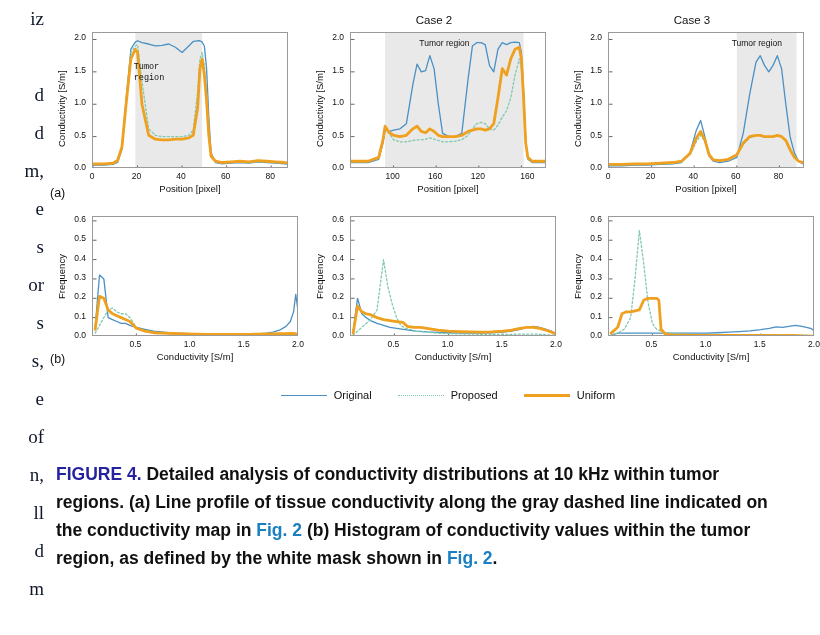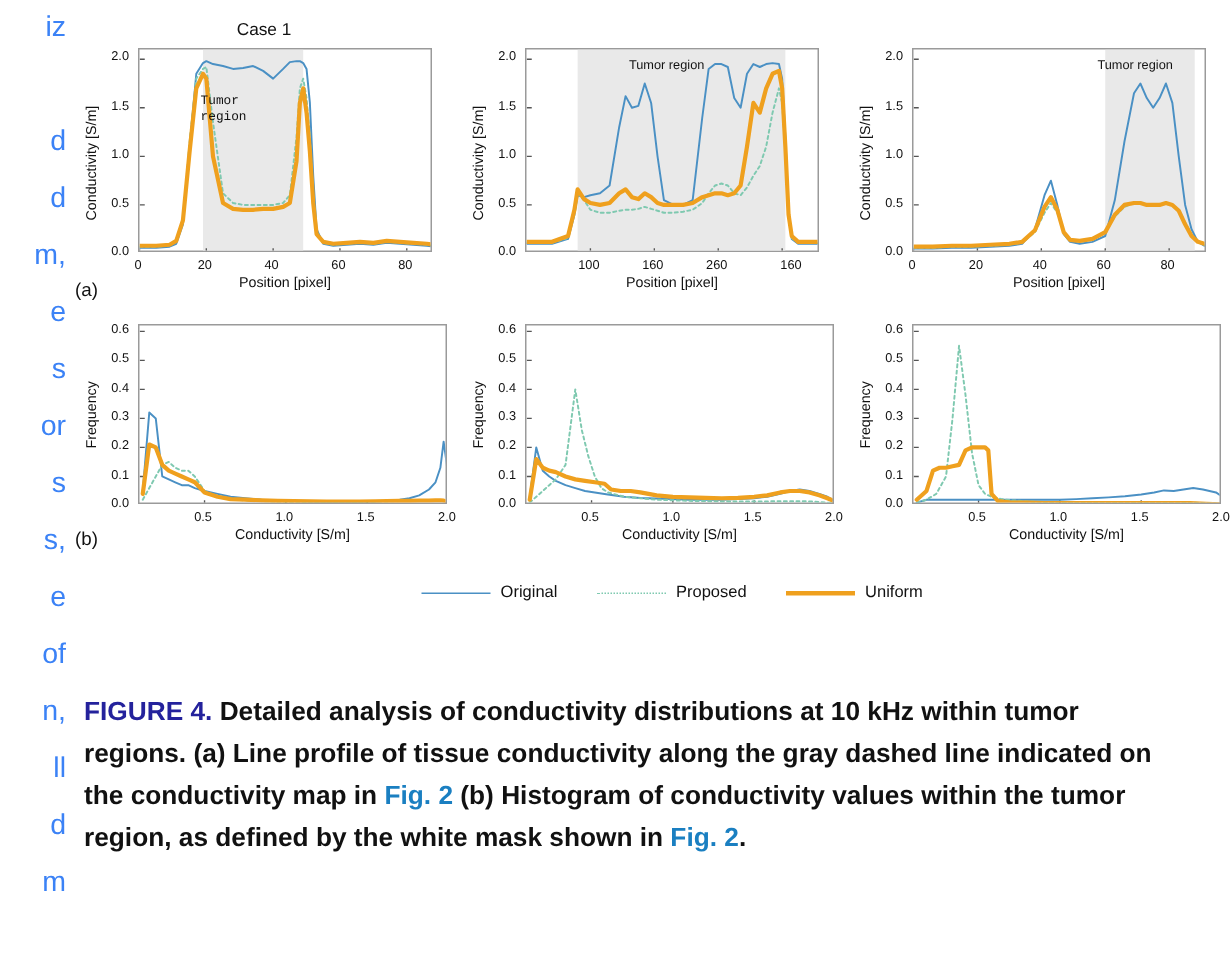--- a/index.html
+++ b/index.html
@@ -4,22 +4,22 @@
 <style>
   html,body{margin:0;padding:0;}
   body{
     width:820px;height:635px;background:#ffffff;overflow:hidden;
     font-family:"Liberation Sans", sans-serif;
     position:relative;
   }
   
   .side-text{
     position:absolute;left:0;top:0;width:46px;height:635px;
-    font-family:Liberation Sans, sans-serif;
-    font-size:19px;line-height:38px;color:#3b82f6;
+    font-family:Liberation Serif, serif;
+    font-size:19px;line-height:38px;color:#0f172a;
     text-align:right;padding-right:2px;box-sizing:border-box;
     overflow:hidden;
   }
   .side-text div{height:38px;}
 
   
   #figure{position:absolute;left:48px;top:14px;width:770px;height:410px;}
 
   .row{position:absolute;left:0;width:770px;}
   #rowA{top:0;height:185px;}
@@ -94,21 +94,20 @@
     <div>n,</div>
     <div>ll</div>
     <div>d</div>
     <div>m</div>
   </div>
 
 <div id="figure">
 
   <div class="row" id="rowA">
       <div class="panel" style="left: 0px; top: 0px; width: 256px; height: 186px;">
-        <div class="title" style="top: 0px; left: 0px; width: 256px;">Case 1</div>
         <div class="plot" style="left: 44px; top: 18px; width: 196px; height: 136px;">
           <svg width="196" height="136">
             <rect x="42.31818181818182" y="0" width="66.81818181818181" height="136" fill="#e9e9e9"></rect>
             <line x1="0" x2="0" y1="136" y2="132.5" stroke="#555" stroke-width="0.9"></line>
             <line x1="44.54545454545455" x2="44.54545454545455" y1="136" y2="132.5" stroke="#555" stroke-width="0.9"></line>
             <line x1="89.0909090909091" x2="89.0909090909091" y1="136" y2="132.5" stroke="#555" stroke-width="0.9"></line>
             <line x1="133.63636363636363" x2="133.63636363636363" y1="136" y2="132.5" stroke="#555" stroke-width="0.9"></line>
             <line x1="178.1818181818182" x2="178.1818181818182" y1="136" y2="132.5" stroke="#555" stroke-width="0.9"></line>
             <line y1="136" y2="136" x1="0" x2="3.5" stroke="#555" stroke-width="0.9"></line>
             <line y1="103.61904761904762" y2="103.61904761904762" x1="0" x2="3.5" stroke="#555" stroke-width="0.9"></line>
@@ -128,20 +127,21 @@
         <div class="tick" style="left: 30px; width: 28px; text-align: center; top: 157px;">0</div>
         <div class="tick" style="left: 74.5455px; width: 28px; text-align: center; top: 157px;">20</div>
         <div class="tick" style="left: 119.091px; width: 28px; text-align: center; top: 157px;">40</div>
         <div class="tick" style="left: 163.636px; width: 28px; text-align: center; top: 157px;">60</div>
         <div class="tick" style="left: 208.182px; width: 28px; text-align: center; top: 157px;">80</div>
         <div class="ylabel" style="left: 8px; top: 132.8px;">Conductivity [S/m]</div>
         <div class="xlabel" style="left: 44px; width: 196px; top: 169px;">Position [pixel]</div>
         <div class="tumor-label" style="left: 85.7273px; width: 68px; top: 47.92px; font-family: Liberation Mono, monospace;">Tumor<br>region</div>
       </div>
       <div class="panel" style="left: 258px; top: 0px; width: 256px; height: 186px;">
+        <div class="title" style="top: 0px; left: 0px; width: 256px;">Case 2</div>
         <div class="plot" style="left: 44px; top: 18px; width: 196px; height: 136px;">
           <svg width="196" height="136">
             <rect x="34.08695652173913" y="0" width="138.47826086956522" height="136" fill="#e9e9e9"></rect>
             <line x1="42.608695652173914" x2="42.608695652173914" y1="136" y2="132.5" stroke="#555" stroke-width="0.9"></line>
             <line x1="85.21739130434783" x2="85.21739130434783" y1="136" y2="132.5" stroke="#555" stroke-width="0.9"></line>
             <line x1="127.82608695652173" x2="127.82608695652173" y1="136" y2="132.5" stroke="#555" stroke-width="0.9"></line>
             <line x1="170.43478260869566" x2="170.43478260869566" y1="136" y2="132.5" stroke="#555" stroke-width="0.9"></line>
             <line y1="136" y2="136" x1="0" x2="3.5" stroke="#555" stroke-width="0.9"></line>
             <line y1="103.61904761904762" y2="103.61904761904762" x1="0" x2="3.5" stroke="#555" stroke-width="0.9"></line>
             <line y1="71.23809523809524" y2="71.23809523809524" x1="0" x2="3.5" stroke="#555" stroke-width="0.9"></line>
@@ -152,27 +152,28 @@
             <path d="M0.00,128.23 L17.04,128.23 L27.70,124.34 L31.96,106.86 L34.09,93.26 L38.35,99.73 L42.61,102.32 L49.00,103.62 L55.39,102.32 L61.78,95.85 L66.04,93.26 L70.30,98.44 L74.57,99.73 L78.83,95.85 L83.09,98.44 L87.35,102.32 L91.61,103.62 L98.00,103.62 L104.39,103.62 L110.78,102.32 L117.17,98.44 L121.43,97.14 L125.70,95.85 L129.96,95.85 L134.22,97.14 L138.48,95.85 L142.74,90.67 L147.00,64.76 L151.26,35.62 L155.52,42.10 L159.78,25.90 L164.04,16.19 L168.30,14.25 L170.43,25.90 L172.57,64.76 L174.70,110.10 L176.83,124.34 L181.09,128.23 L187.48,128.23 L196.00,128.23 " fill="none" stroke="#efa01e" stroke-width="2.8" stroke-linejoin="round" stroke-linecap="round"></path>
           </svg>
         </div>
         <div class="tick" style="left: 6px; width: 32px; text-align: right; top: 148px;">0.0</div>
         <div class="tick" style="left: 6px; width: 32px; text-align: right; top: 115.619px;">0.5</div>
         <div class="tick" style="left: 6px; width: 32px; text-align: right; top: 83.2381px;">1.0</div>
         <div class="tick" style="left: 6px; width: 32px; text-align: right; top: 50.8571px;">1.5</div>
         <div class="tick" style="left: 6px; width: 32px; text-align: right; top: 18.4762px;">2.0</div>
         <div class="tick" style="left: 72.6087px; width: 28px; text-align: center; top: 157px;">100</div>
         <div class="tick" style="left: 115.217px; width: 28px; text-align: center; top: 157px;">160</div>
-        <div class="tick" style="left: 157.826px; width: 28px; text-align: center; top: 157px;">260</div>
+        <div class="tick" style="left: 157.826px; width: 28px; text-align: center; top: 157px;">120</div>
         <div class="tick" style="left: 200.435px; width: 28px; text-align: right; top: 157px;">160</div>
         <div class="ylabel" style="left: 8px; top: 132.8px;">Conductivity [S/m]</div>
         <div class="xlabel" style="left: 44px; width: 196px; top: 169px;">Position [pixel]</div>
         <div class="tumor-label" style="left: 113.326px; width: 68px; top: 24px;">Tumor region</div>
       </div>
       <div class="panel" style="left: 516px; top: 0px; width: 256px; height: 186px;">
+        <div class="title" style="top: 0px; left: 0px; width: 256px;">Case 3</div>
         <div class="plot" style="left: 44px; top: 18px; width: 196px; height: 136px;">
           <svg width="196" height="136">
             <rect x="127.82608695652173" y="0" width="59.652173913043484" height="136" fill="#e9e9e9"></rect>
             <line x1="0" x2="0" y1="136" y2="132.5" stroke="#555" stroke-width="0.9"></line>
             <line x1="42.608695652173914" x2="42.608695652173914" y1="136" y2="132.5" stroke="#555" stroke-width="0.9"></line>
             <line x1="85.21739130434783" x2="85.21739130434783" y1="136" y2="132.5" stroke="#555" stroke-width="0.9"></line>
             <line x1="127.82608695652173" x2="127.82608695652173" y1="136" y2="132.5" stroke="#555" stroke-width="0.9"></line>
             <line x1="170.43478260869566" x2="170.43478260869566" y1="136" y2="132.5" stroke="#555" stroke-width="0.9"></line>
             <line y1="136" y2="136" x1="0" x2="3.5" stroke="#555" stroke-width="0.9"></line>
             <line y1="103.61904761904762" y2="103.61904761904762" x1="0" x2="3.5" stroke="#555" stroke-width="0.9"></line>

